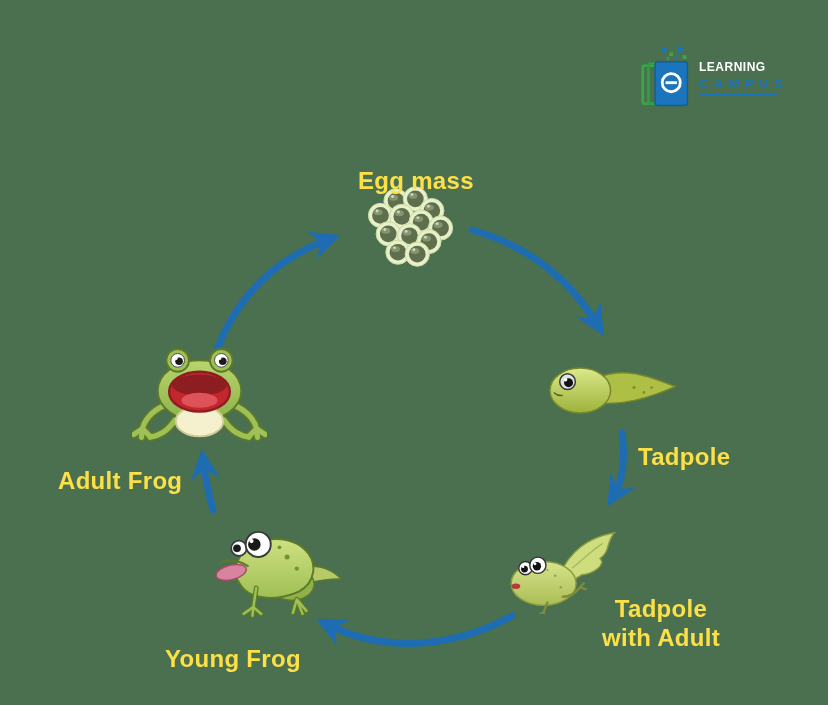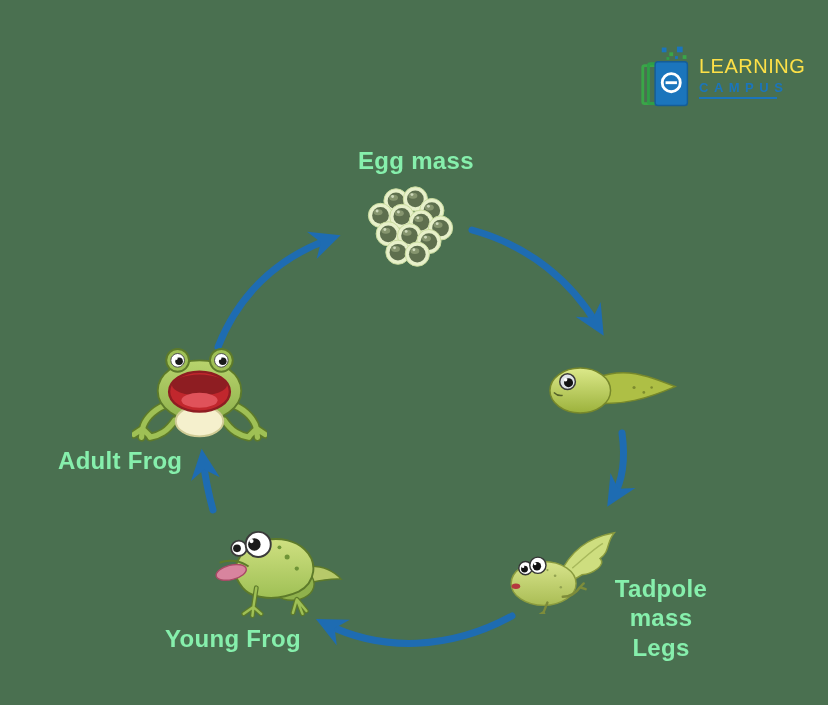--- a/index.html
+++ b/index.html
@@ -8,38 +8,39 @@
     background:#4a7050;
   }
   .canvas{
     position:relative;
     width:828px;height:705px;
     background:#4a7050;
     overflow:hidden;
   }
   .stage-label{
     position:absolute;
-    color:#86efac;
+    color:#fde047;
     font-weight:700;
     font-size:24px;
     letter-spacing:.3px;
     line-height:1.22;
     white-space:nowrap;
+    margin-top:20px;
   }
   .stage-label.wrap{white-space:normal;text-align:center;}
   .illustration{position:absolute;}
   .arrow-layer{position:absolute;left:0;top:0;pointer-events:none;}
   
   .logo{
     position:absolute;left:638px;top:46px;
     display:flex;align-items:center;
   }
   .logo-text{margin-left:4px;}
   .logo-line1{
-    color:#fde047;font-weight:400;font-size:20px;letter-spacing:.5px;
+    color:#ffffff;font-weight:700;font-size:12px;letter-spacing:.5px;
   }
   .logo-line2{
     color:#1b75bc;font-weight:700;font-size:13px;letter-spacing:5.5px;
     margin-top:2px;
   }
   .logo-underline{
     height:2px;width:78px;background:#1b75bc;margin-top:2px;
   }
 </style>
 </head>
@@ -220,20 +221,21 @@
     <circle cx="48.5" cy="14" r="4" fill="#1a1a1a"></circle>
     <circle cx="45.5" cy="11" r="1.5" fill="#ffffff"></circle>
     <circle cx="93" cy="13" r="12" fill="#9fc055" stroke="#5d7a2a" stroke-width="2"></circle>
     <circle cx="93" cy="13" r="7.2" fill="#ffffff" stroke="#444444" stroke-width="1"></circle>
     <circle cx="94.5" cy="14" r="4" fill="#1a1a1a"></circle>
     <circle cx="91.5" cy="11" r="1.5" fill="#ffffff"></circle>
   </svg>
 
   <div class="stage-label" style="left:358px;top:146px;">Egg mass</div>
 
-
-  <div class="stage-label wrap" style="left:600px;top:574px;width:122px;">Tadpole mass Legs</div>
+  <div class="stage-label" style="left:638px;top:422px;">Tadpole</div>
+
+  <div class="stage-label wrap" style="left:600px;top:574px;width:122px;">Tadpole with Adult</div>
 
   <div class="stage-label" style="left:58px;top:446px;">Adult Frog</div>
 
   <div class="stage-label" style="left:165px;top:624px;">Young Frog</div>
 
 </div>
 
 </body></html>

